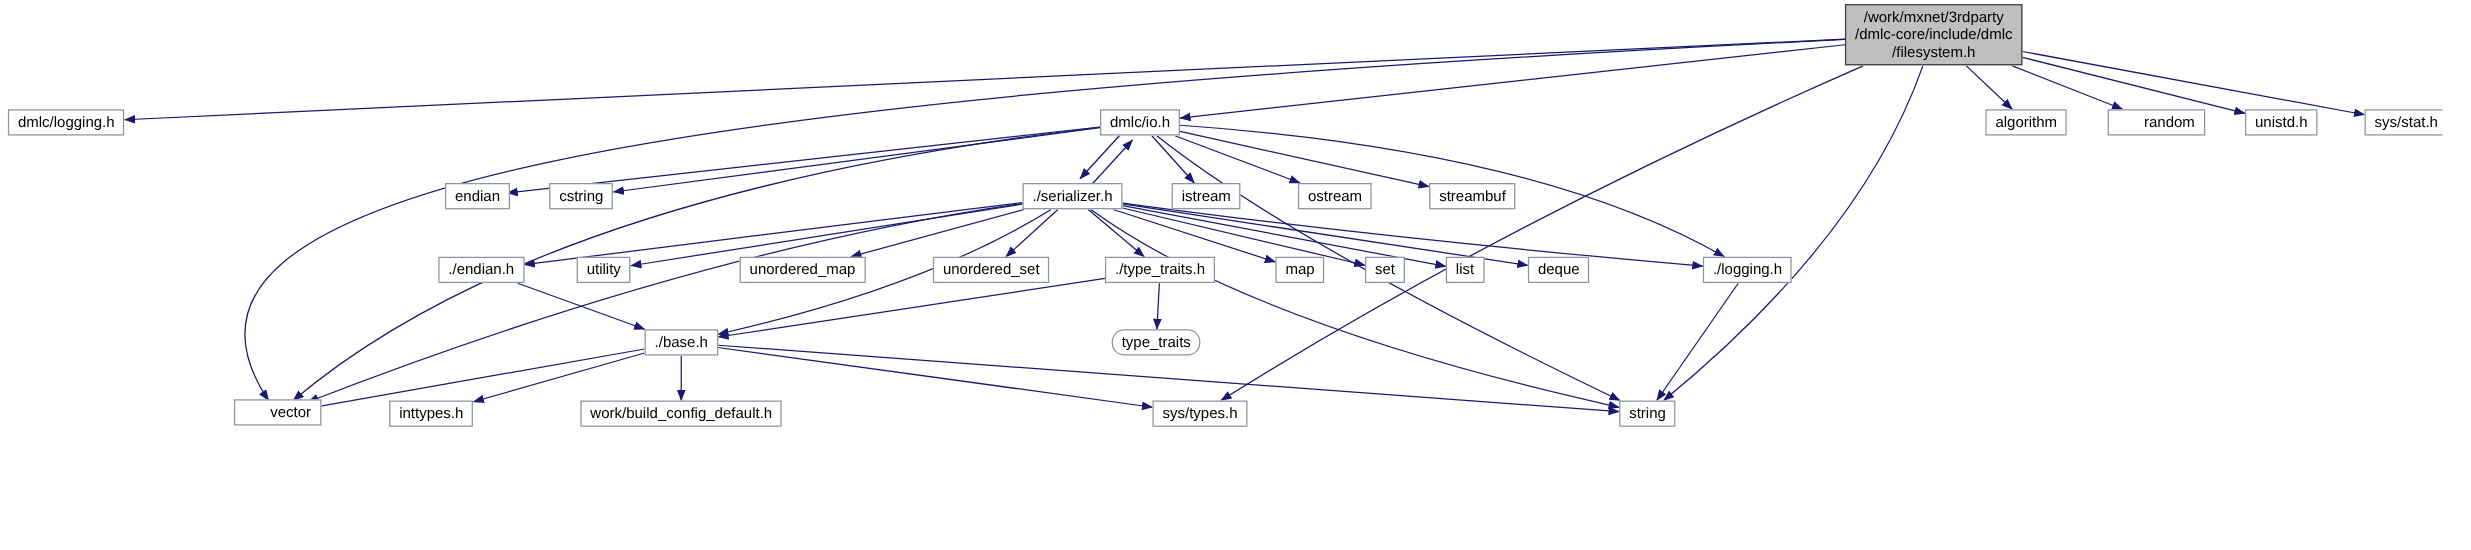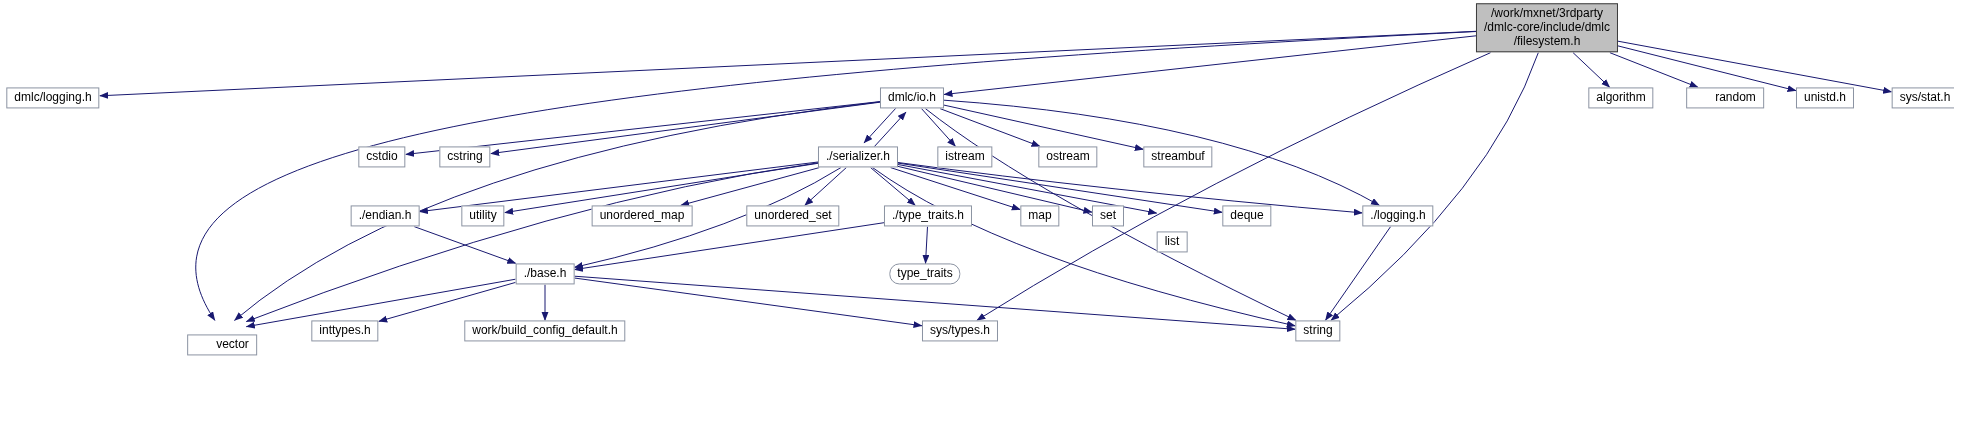--- a/index.html
+++ b/index.html
@@ -88,36 +88,36 @@
 
 <div class="node main" style="left: 1547px; top: 28px;">/work/mxnet/3rdparty
 /dmlc-core/include/dmlc
 /filesystem.h</div>
     <div class="node" style="left: 53px; top: 98px;">dmlc/logging.h</div>
     <div class="node" style="left: 912px; top: 98px;">dmlc/io.h</div>
     <div class="node" style="left: 1621px; top: 98px;">algorithm</div>
     <div class="node" style="left: 1725px; top: 98px; padding-left: 28px;">random</div>
     <div class="node" style="left: 1825px; top: 98px;">unistd.h</div>
     <div class="node" style="left: 1925px; top: 98px;">sys/stat.h</div>
-    <div class="node" style="left: 382px; top: 157px;">cstdio</div>
+    <div class="node" style="left: 382px; top: 157px;">endian</div>
     <div class="node" style="left: 465px; top: 157px;">cstring</div>
     <div class="node" style="left: 858px; top: 157px;">./serializer.h</div>
     <div class="node" style="left: 965px; top: 157px;">istream</div>
     <div class="node" style="left: 1068px; top: 157px;">ostream</div>
     <div class="node" style="left: 1178px; top: 157px;">streambuf</div>
     <div class="node" style="left: 385px; top: 216px;">./endian.h</div>
     <div class="node" style="left: 483px; top: 216px;">utility</div>
     <div class="node" style="left: 642px; top: 216px;">unordered_map</div>
     <div class="node" style="left: 793px; top: 216px;">unordered_set</div>
     <div class="node" style="left: 928px; top: 216px;">./type_traits.h</div>
     <div class="node" style="left: 1040px; top: 216px;">map</div>
     <div class="node" style="left: 1108px; top: 216px;">set</div>
-    <div class="node" style="left: 1172px; top: 216px; margin-top: 26px;">list</div>
+    <div class="node" style="left: 1172px; top: 216px;">list</div>
     <div class="node" style="left: 1247px; top: 216px;">deque</div>
     <div class="node" style="left: 1398px; top: 216px;">./logging.h</div>
     <div class="node" style="left: 545px; top: 274px;">./base.h</div>
     <div class="node" style="left: 925px; top: 274px; border-radius: 10px;">type_traits</div>
-    <div class="node" style="left: 222px; top: 345px; padding-left: 28px;">vector</div>
+    <div class="node" style="left: 222px; top: 330px; padding-left: 28px;">vector</div>
     <div class="node" style="left: 345px; top: 331px;">inttypes.h</div>
     <div class="node" style="left: 545px; top: 331px;">work/build_config_default.h</div>
     <div class="node" style="left: 960px; top: 331px;">sys/types.h</div>
     <div class="node" style="left: 1318px; top: 331px;">string</div>
   </div>
 
 </body></html>

